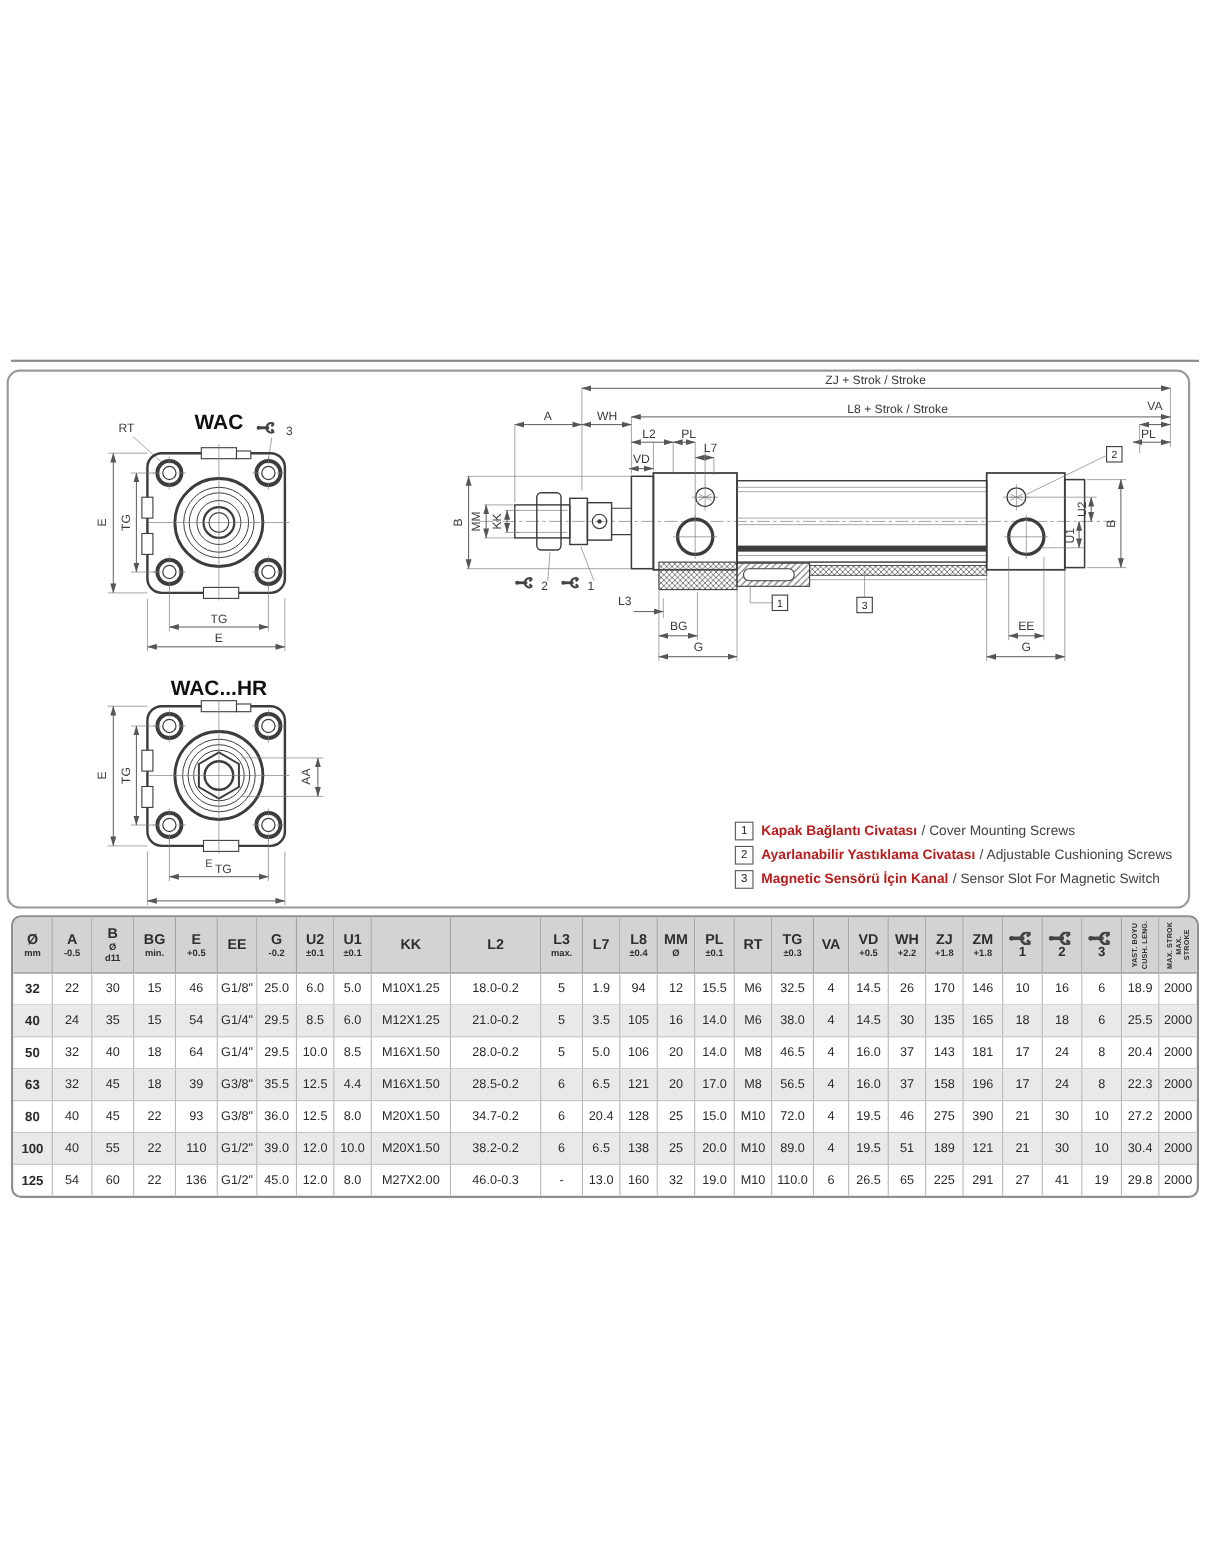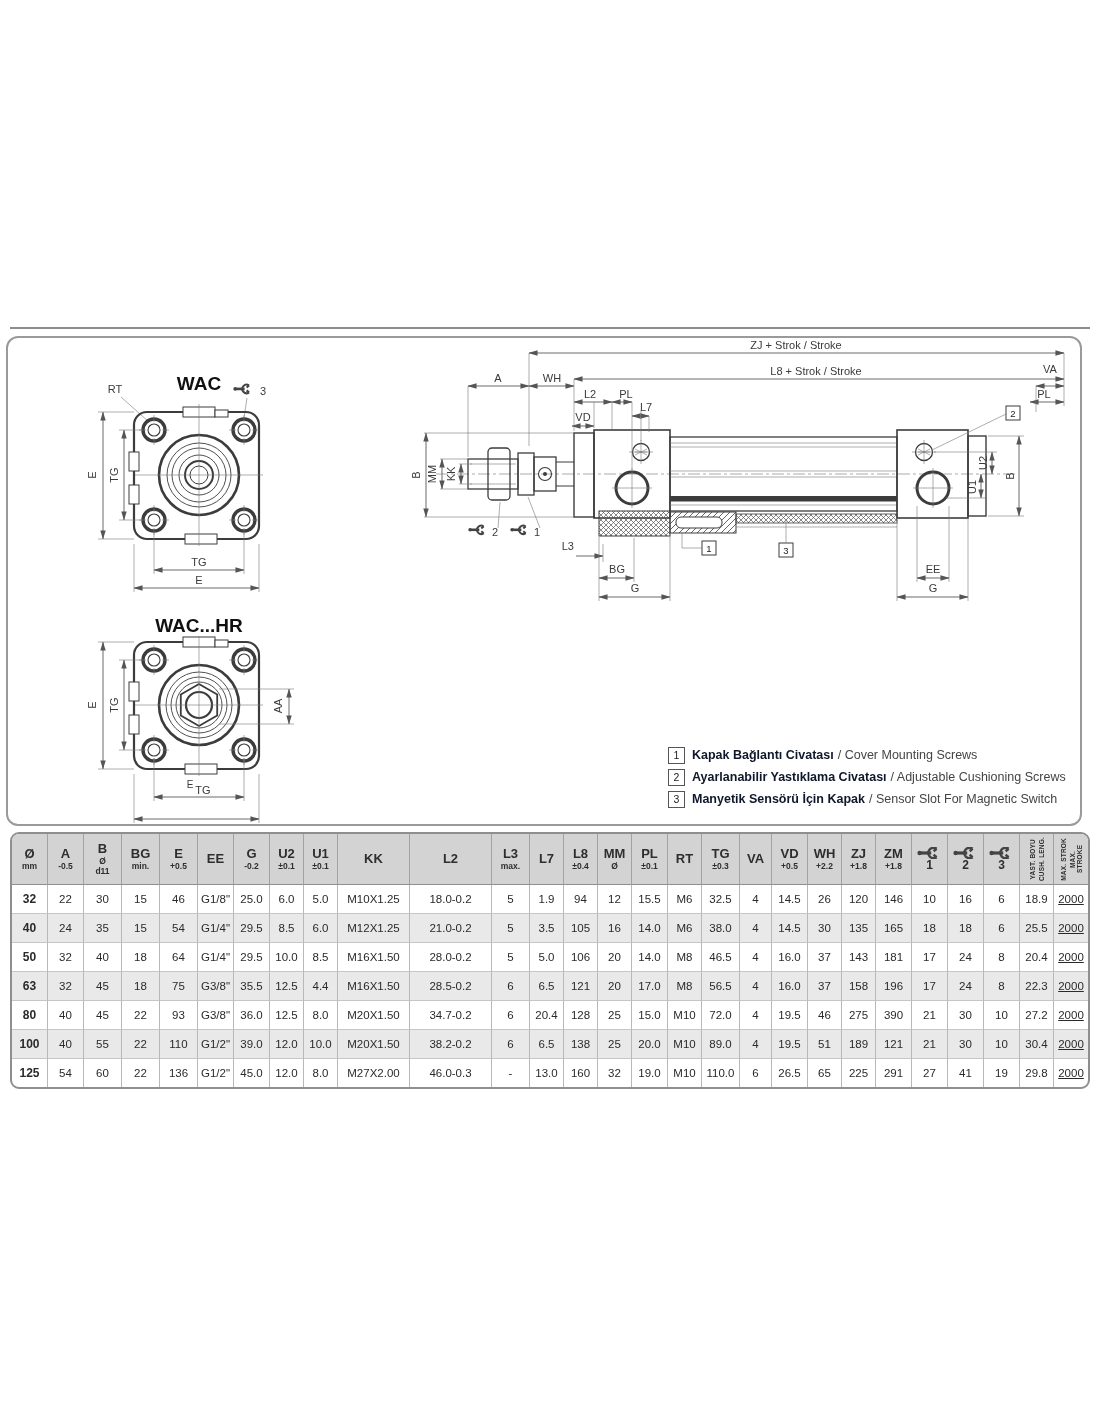--- a/index.html
+++ b/index.html
@@ -16,33 +16,33 @@
   .lbl{font:11px "Liberation Sans",sans-serif;fill:#3a3a3a;}
   .lbls{font:10px "Liberation Sans",sans-serif;fill:#3a3a3a;}
   .ttl{font:bold 19px "Liberation Sans",sans-serif;fill:#101010;}
   .co{font:9.5px "Liberation Sans",sans-serif;fill:#222;}
   .cl{stroke:#888;stroke-width:0.7;stroke-dasharray:12 3 3 3;fill:none;}
 
   .legend{position:absolute;left:660px;top:406px;width:410px;}
   .legend-row{display:flex;align-items:center;height:22px;font-size:12.5px;color:#333;}
   .lg-box{display:inline-flex;align-items:center;justify-content:center;width:15px;height:15px;
           border:1px solid #555;font-size:10.5px;color:#222;margin-right:7px;flex:0 0 auto;background:#fff;}
-  .lg-tr{font-weight:bold;color:#0f172a;white-space:nowrap;}
+  .lg-tr{font-weight:bold;color:#b91c1c;white-space:nowrap;}
   .lg-en{margin-left:4px;color:#444;white-space:nowrap;}
 
   .table-wrap{position:absolute;left:10px;top:832px;width:1080px;box-sizing:border-box;
               border:2px solid #8f8f8f;border-radius:9px;overflow:hidden;background:#fff;}
   table{border-collapse:separate;border-spacing:0;table-layout:fixed;width:100%;}
   th{background:#d3d3d3;height:48px;vertical-align:middle;text-align:center;padding:1px 0;
      border-right:1px solid #a2a2a2;border-bottom:1px solid #8f8f8f;}
   th:last-child{border-right:none;}
   td{height:28px;text-align:center;font-size:11.5px;color:#2a2a2a;
      border-right:1px solid #b8b8b8;border-bottom:1px solid #c6c6c6;padding:0 1px;
      overflow:hidden;white-space:nowrap;}
-  td:last-child{border-right:none;text-decoration:underline;}
+  td:last-child{border-right:none;}
   tbody tr:last-child td{border-bottom:none;}
   tbody tr:nth-child(even){background:#e9e9e9;}
   tbody td:first-child{font-weight:bold;font-size:12px;}
   .th-main{font-size:13px;font-weight:bold;color:#2e2e2e;line-height:14px;}
   .th-sub{font-size:8.5px;color:#2e2e2e;line-height:10px;}
   .wr-ico{width:26px;height:12px;display:block;margin:0 auto;}
   .wr-num{font-size:12px;font-weight:bold;color:#2e2e2e;line-height:13px;}
   .vwrap{display:flex;flex-direction:row;justify-content:center;gap:2px;height:46px;align-items:center;}
   .vtext{writing-mode:vertical-rl;transform:rotate(180deg);font-size:6.5px;color:#2e2e2e;
          letter-spacing:0.2px;line-height:7px;}
@@ -336,21 +336,21 @@
         <span class="lg-tr">Kapak Bağlantı Civatası</span>
         <span class="lg-en">/ Cover Mounting Screws</span>
       </div>
       <div class="legend-row">
         <span class="lg-box">2</span>
         <span class="lg-tr">Ayarlanabilir Yastıklama Civatası</span>
         <span class="lg-en">/ Adjustable Cushioning Screws</span>
       </div>
       <div class="legend-row">
         <span class="lg-box">3</span>
-        <span class="lg-tr">Manyetik Sensörü İçin Kapak</span>
+        <span class="lg-tr">Magnetic Sensörü İçin Kanal</span>
         <span class="lg-en">/ Sensor Slot For Magnetic Switch</span>
       </div>
     </div>
   </div>
 
   <div class="table-wrap">
       <table>
         <colgroup>
           <col style="width: 36px;">
           <col style="width: 36px;">
@@ -518,21 +518,21 @@
             <td>5</td>
             <td>1.9</td>
             <td>94</td>
             <td>12</td>
             <td>15.5</td>
             <td>M6</td>
             <td>32.5</td>
             <td>4</td>
             <td>14.5</td>
             <td>26</td>
-            <td>120</td>
+            <td>170</td>
             <td>146</td>
             <td>10</td>
             <td>16</td>
             <td>6</td>
             <td>18.9</td>
             <td>2000</td>
           </tr>
           <tr>
             <td>40</td>
             <td>24</td>
@@ -591,21 +591,21 @@
             <td>24</td>
             <td>8</td>
             <td>20.4</td>
             <td>2000</td>
           </tr>
           <tr>
             <td>63</td>
             <td>32</td>
             <td>45</td>
             <td>18</td>
-            <td>75</td>
+            <td>39</td>
             <td>G3/8"</td>
             <td>35.5</td>
             <td>12.5</td>
             <td>4.4</td>
             <td>M16X1.50</td>
             <td>28.5-0.2</td>
             <td>6</td>
             <td>6.5</td>
             <td>121</td>
             <td>20</td>

